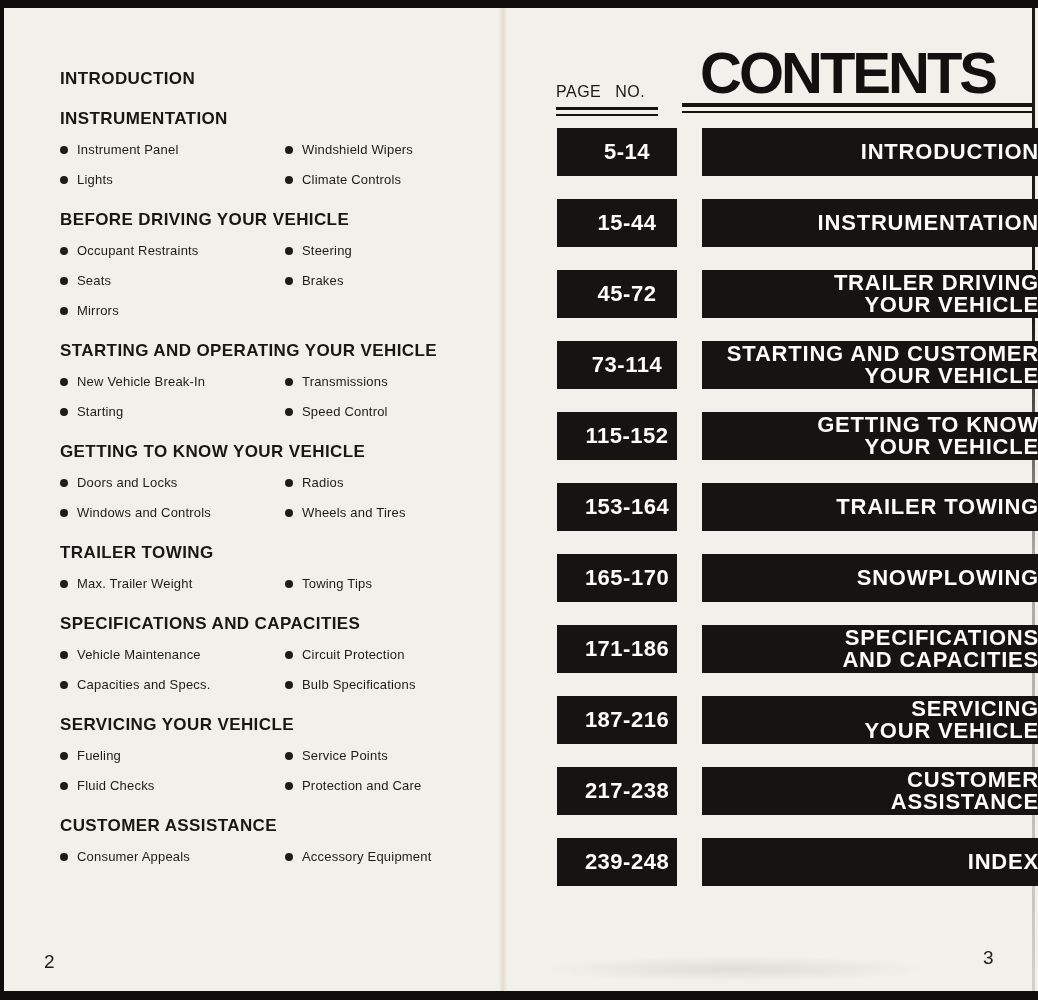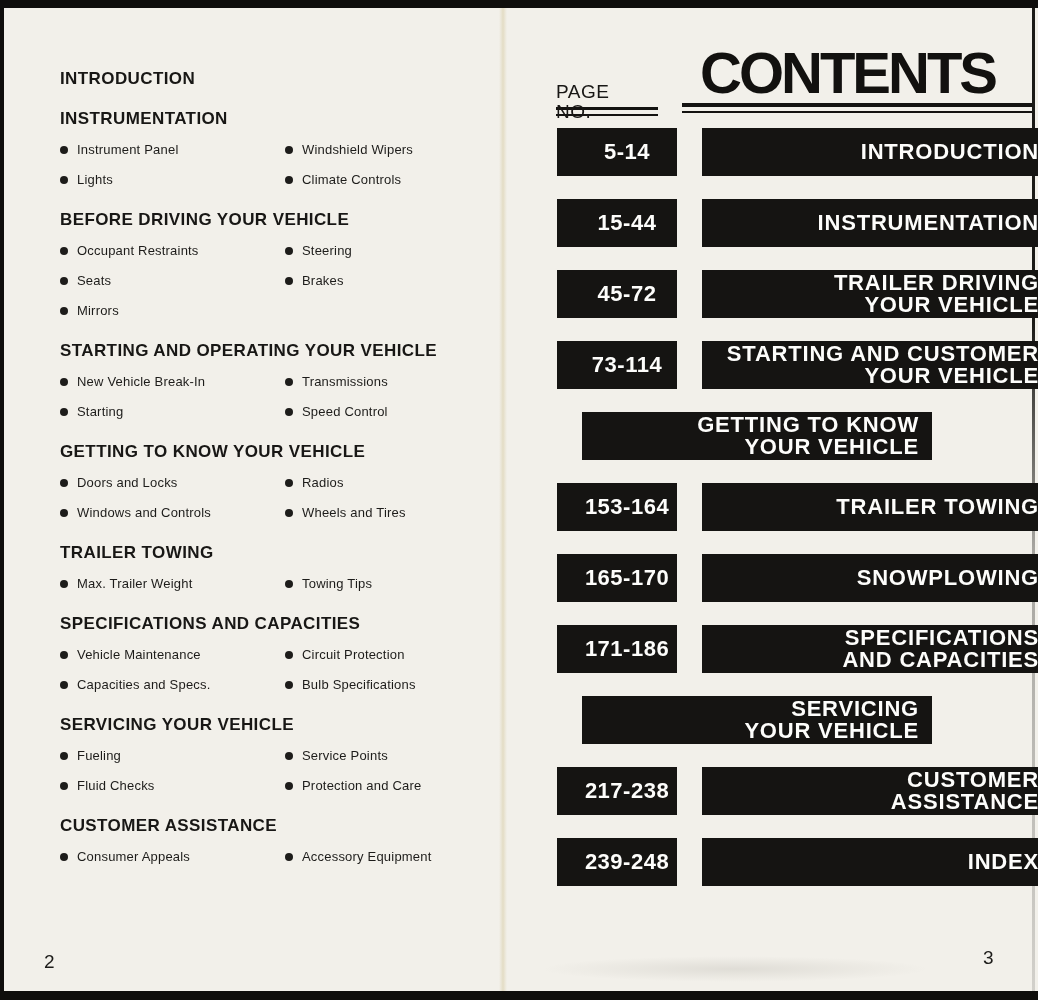--- a/index.html
+++ b/index.html
@@ -23,21 +23,21 @@
   .left-page{position:absolute;left:60px;top:70px;width:452px;}
   .toc-heading{font-weight:bold;font-size:17px;letter-spacing:.4px;height:18px;line-height:18px;margin:22px 0 13px 0;color:#181715;}
   .toc-heading.first{margin-top:0;}
   .item-row{display:flex;height:18px;margin-bottom:12px;}
   .item{font-size:13px;line-height:18px;letter-spacing:.2px;color:#1d1c1a;white-space:nowrap;}
   .item.c1{width:225px;}
   .item::before{content:"";display:inline-block;width:8px;height:8px;border-radius:50%;background:#1d1c1a;margin-right:9px;}
 
   
   .page-no-wrap{position:absolute;left:556px;top:82px;width:102px;}
-  .page-no-label{font-size:19px;letter-spacing:.5px;word-spacing:9px;height:20px;line-height:20px;color:#181715;}
+  .page-no-label{font-size:16px;letter-spacing:.5px;word-spacing:9px;height:20px;line-height:20px;color:#181715;}
   .dbl-rule .r1{height:3px;background:#141311;margin-top:5px;}
   .dbl-rule .r2{height:2px;background:#141311;margin-top:4px;}
   .contents-title{position:absolute;left:680px;top:45px;width:335px;text-align:center;
     font-size:58px;line-height:56px;font-weight:bold;letter-spacing:-3px;color:#12110f;}
   .title-rule{position:absolute;left:682px;top:103px;width:350px;}
   .title-rule .r1{height:4px;background:#141311;}
   .title-rule .r2{height:2px;background:#141311;margin-top:4px;}
 
   
   .rows{position:absolute;left:557px;top:128px;}
@@ -187,20 +187,21 @@
 
   <div class="row">
     <div class="pagebox">73-114</div>
     <div class="bar">
       <span class="line optional">STARTING AND CUSTOMER</span>
       <span class="line optional">YOUR VEHICLE</span>
     </div>
   </div>
 
   <div class="row">
+    <div class="pagebox">115-152</div>
     <div class="bar">
       <span class="line optional">GETTING TO KNOW</span>
       <span class="line optional">YOUR VEHICLE</span>
     </div>
   </div>
 
   <div class="row">
     <div class="pagebox">153-164</div>
     <div class="bar">
       <span class="line optional">TRAILER TOWING</span>
@@ -218,20 +219,21 @@
 
   <div class="row">
     <div class="pagebox">171-186</div>
     <div class="bar">
       <span class="line optional">SPECIFICATIONS</span>
       <span class="line optional">AND CAPACITIES</span>
     </div>
   </div>
 
   <div class="row">
+    <div class="pagebox">187-216</div>
     <div class="bar">
       <span class="line optional">SERVICING</span>
       <span class="line optional">YOUR VEHICLE</span>
     </div>
   </div>
 
   <div class="row">
     <div class="pagebox">217-238</div>
     <div class="bar">
       <span class="line optional">CUSTOMER</span>

